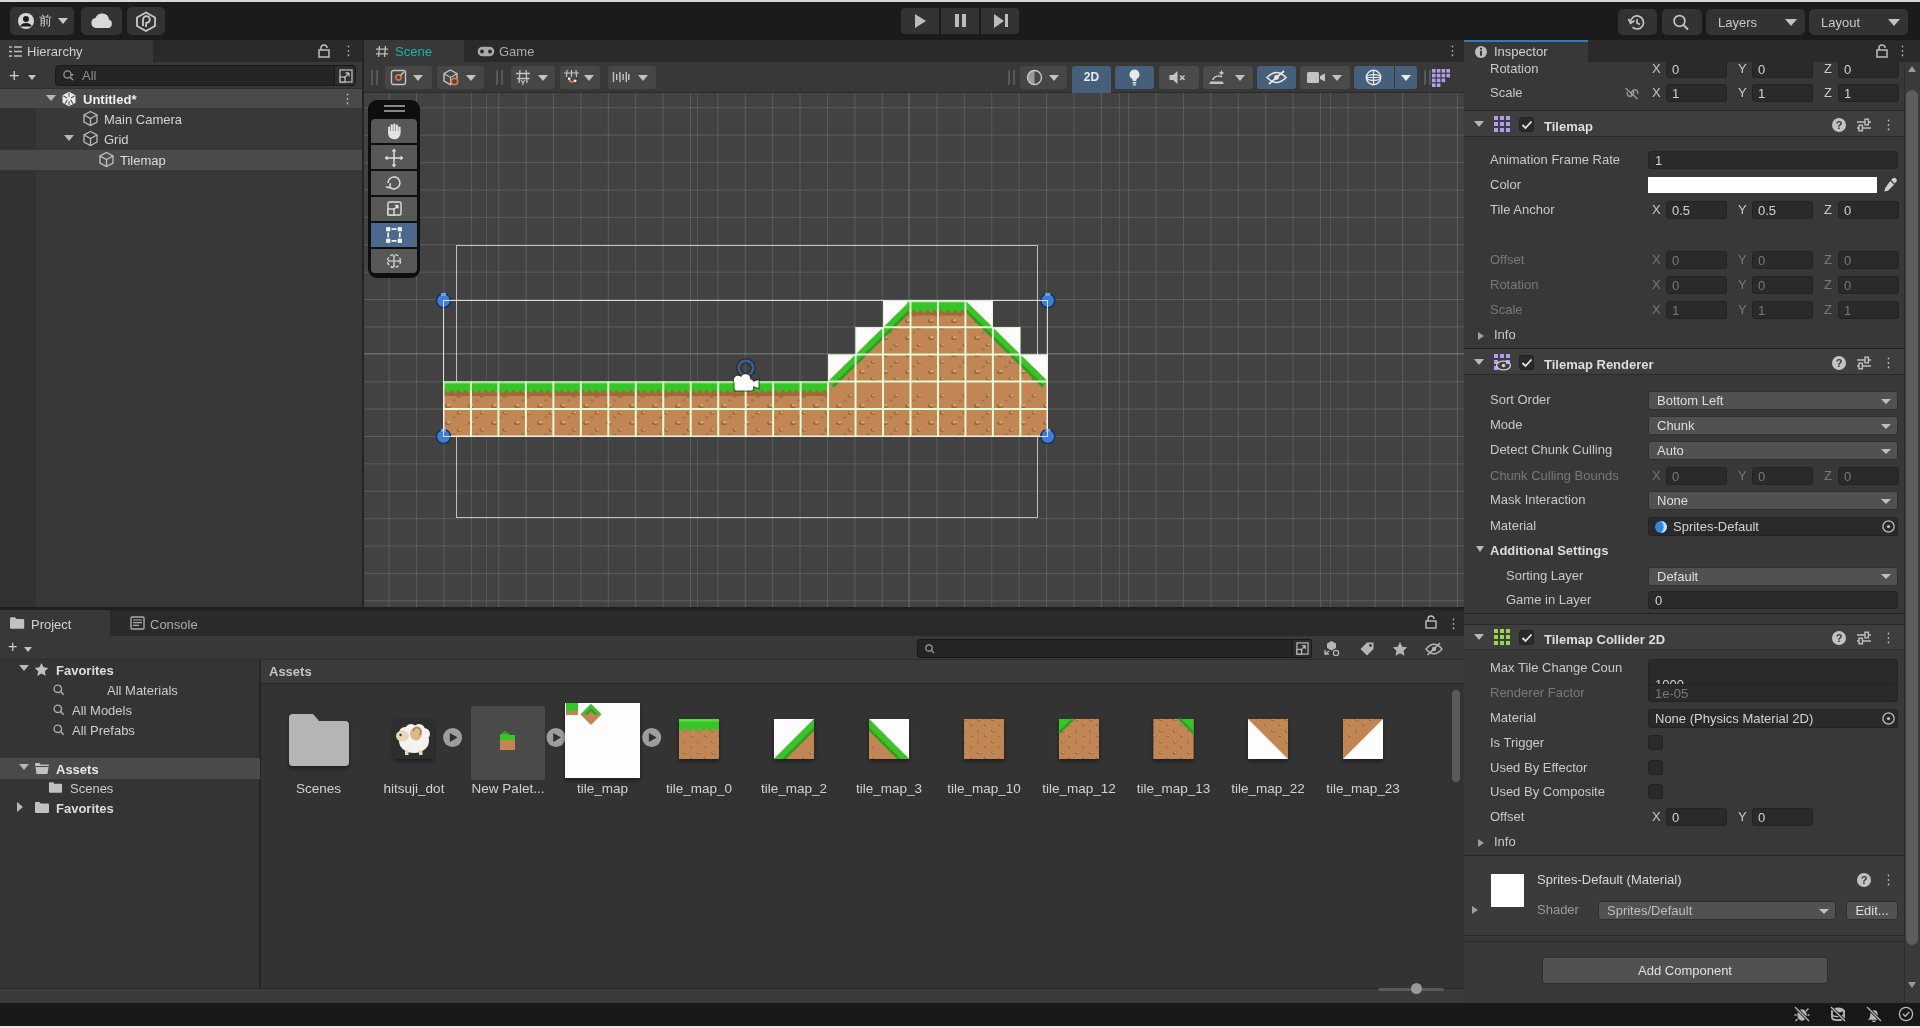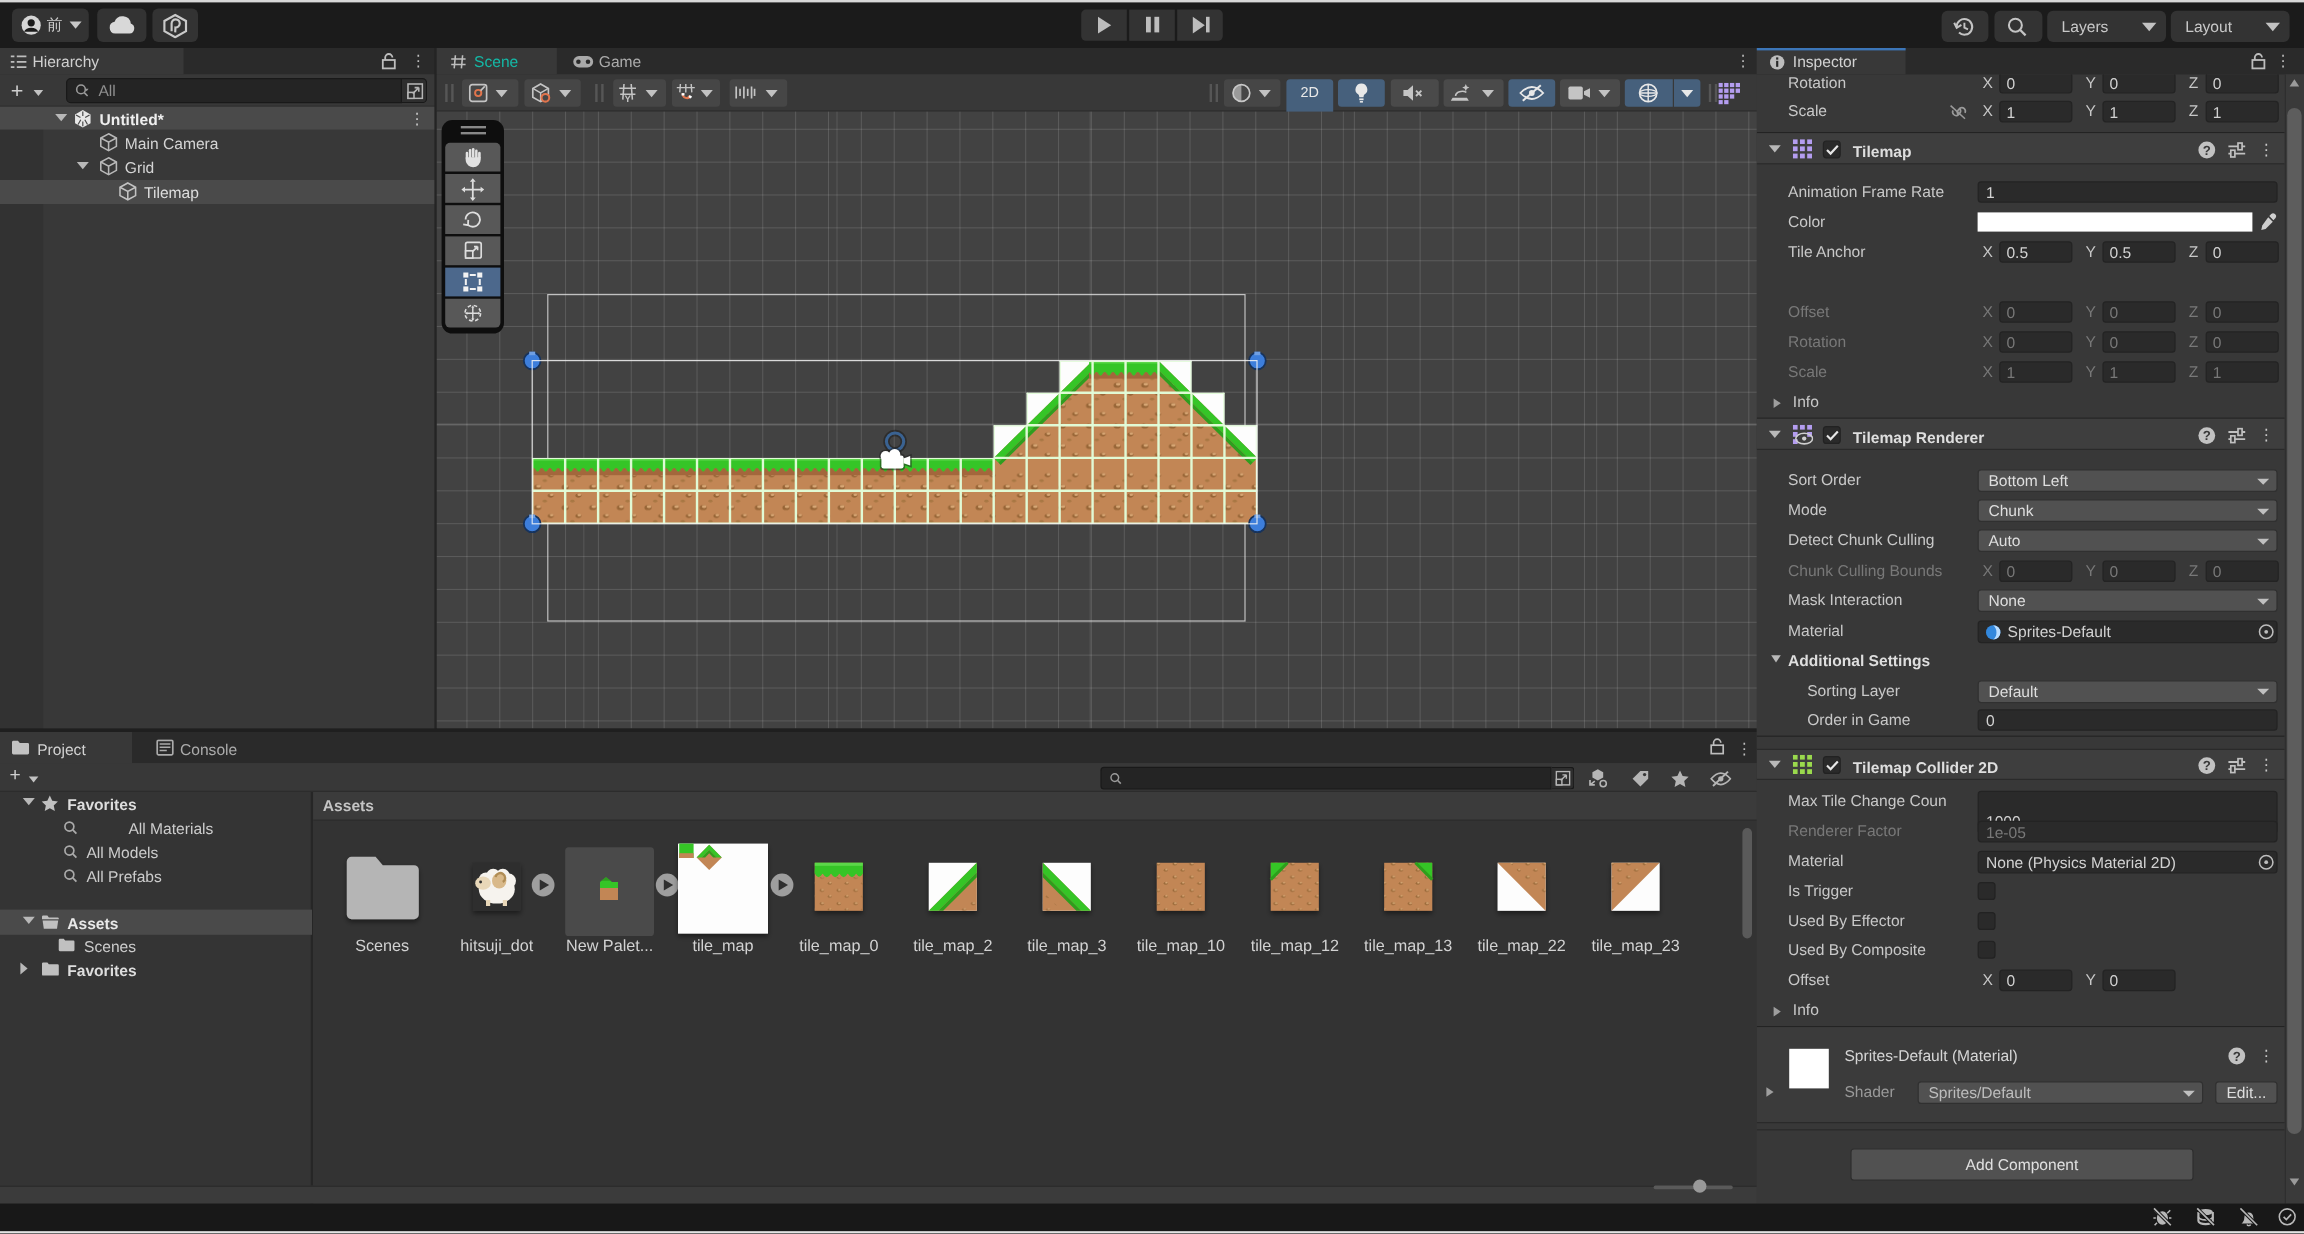--- a/index.html
+++ b/index.html
@@ -198,21 +198,21 @@
   <div class="abs" style="left:1008px;top:70px;width:2px;height:15px;background:#565656;"></div>
   <div class="abs" style="left:1013px;top:70px;width:2px;height:15px;background:#565656;"></div>
 
   <div class="abs" style="left:1020px;top:66px;width:47px;height:23px;background:#464646;border-radius:3px;"></div>
   <svg class="abs" style="left:1025px;top:68px;" width="19" height="19" viewBox="0 0 19 19">
     <circle cx="9.5" cy="9.5" r="7" fill="none" stroke="#c8c8c8" stroke-width="1.4"></circle>
     <path d="M9.5 2.5 a7 7 0 0 0 0 14 Z" fill="#c8c8c8" opacity="0.65"></path>
   </svg>
   <div class="abs" style="left:1049px;top:75px;width:0;height:0;border-left:5px solid transparent;border-right:5px solid transparent;border-top:6px solid #c2c2c2;"></div>
 
-  <div class="abs" style="left:1072px;top:66px;width:39px;height:35px;background:#46607c;border-radius:3px;color:#e8e8e8;font-weight:normal;font-size:12px;text-align:center;line-height:23px;">2D</div>
+  <div class="abs" style="left:1072px;top:66px;width:39px;height:35px;background:#46607c;border-radius:3px;color:#e8e8e8;font-weight:bold;font-size:12px;text-align:center;line-height:23px;">2D</div>
 
   <div class="abs" style="left:1115px;top:66px;width:39px;height:23px;background:#46607c;border-radius:3px;"></div>
   <svg class="abs" style="left:1127px;top:68px;" width="15" height="19" viewBox="0 0 15 19">
     <path d="M7.5 1.5 a5 5 0 0 1 2.8 9.1 c-0.8 0.6 -1 1.4 -1 2.4 h-3.6 c0 -1 -0.2 -1.8 -1 -2.4 a5 5 0 0 1 2.8 -9.1 Z" fill="#e8e8e8"></path>
     <rect x="5.7" y="14" width="3.6" height="1.5" fill="#e8e8e8"></rect>
     <rect x="6.2" y="16.2" width="2.6" height="1.3" fill="#e8e8e8"></rect>
   </svg>
 
   <div class="abs" style="left:1159px;top:66px;width:40px;height:23px;background:#4a4a4a;border-radius:3px;"></div>
   <svg class="abs" style="left:1168px;top:69px;" width="19" height="17" viewBox="0 0 19 17">
@@ -861,21 +861,21 @@
     </div>
     <div class="row" style="top:478px;">
       <span class="abs" style="left:12px;top:6px;width:0;height:0;border-left:4.5px solid transparent;border-right:4.5px solid transparent;border-top:6px solid #b8b8b8;"></span>
       <span class="lbl" style="font-weight:bold;color:#dedede;">Additional Settings</span>
     </div>
     <div class="row" style="top:502.5px;">
       <span class="lbl" style="left:42px;">Sorting Layer</span>
       <span class="dd abs" style="left:184px;top:2px;width:250px;height:19px;padding:1px 8px;">Default<i class="ddarrow"></i></span>
     </div>
     <div class="row" style="top:527px;">
-      <span class="lbl" style="left:42px;">Order in Game</span>
+      <span class="lbl" style="left:42px;">Game in Layer</span>
       <span class="field abs" style="left:184px;top:2px;width:250px;height:18px;padding:1px 6px;">0</span>
     </div>
     <div class="abs" style="left:0;top:551px;width:440px;height:1px;background:#232323;"></div>
 
     <div class="abs" style="left:0;top:562px;width:440px;height:26px;background:#3e3e3e;border-bottom:1px solid #2a2a2a;border-top:1px solid #2a2a2a;"></div>
     <div class="abs" style="left:10px;top:572px;width:0;height:0;border-left:5px solid transparent;border-right:5px solid transparent;border-top:6px solid #b8b8b8;"></div>
     <svg class="abs" style="left:30px;top:567px;" width="17" height="17" viewBox="0 0 17 17">
       <g fill="#9ad94d">
         <rect x="0" y="0" width="4" height="4"></rect>
           <rect x="6" y="0" width="4" height="4"></rect>

